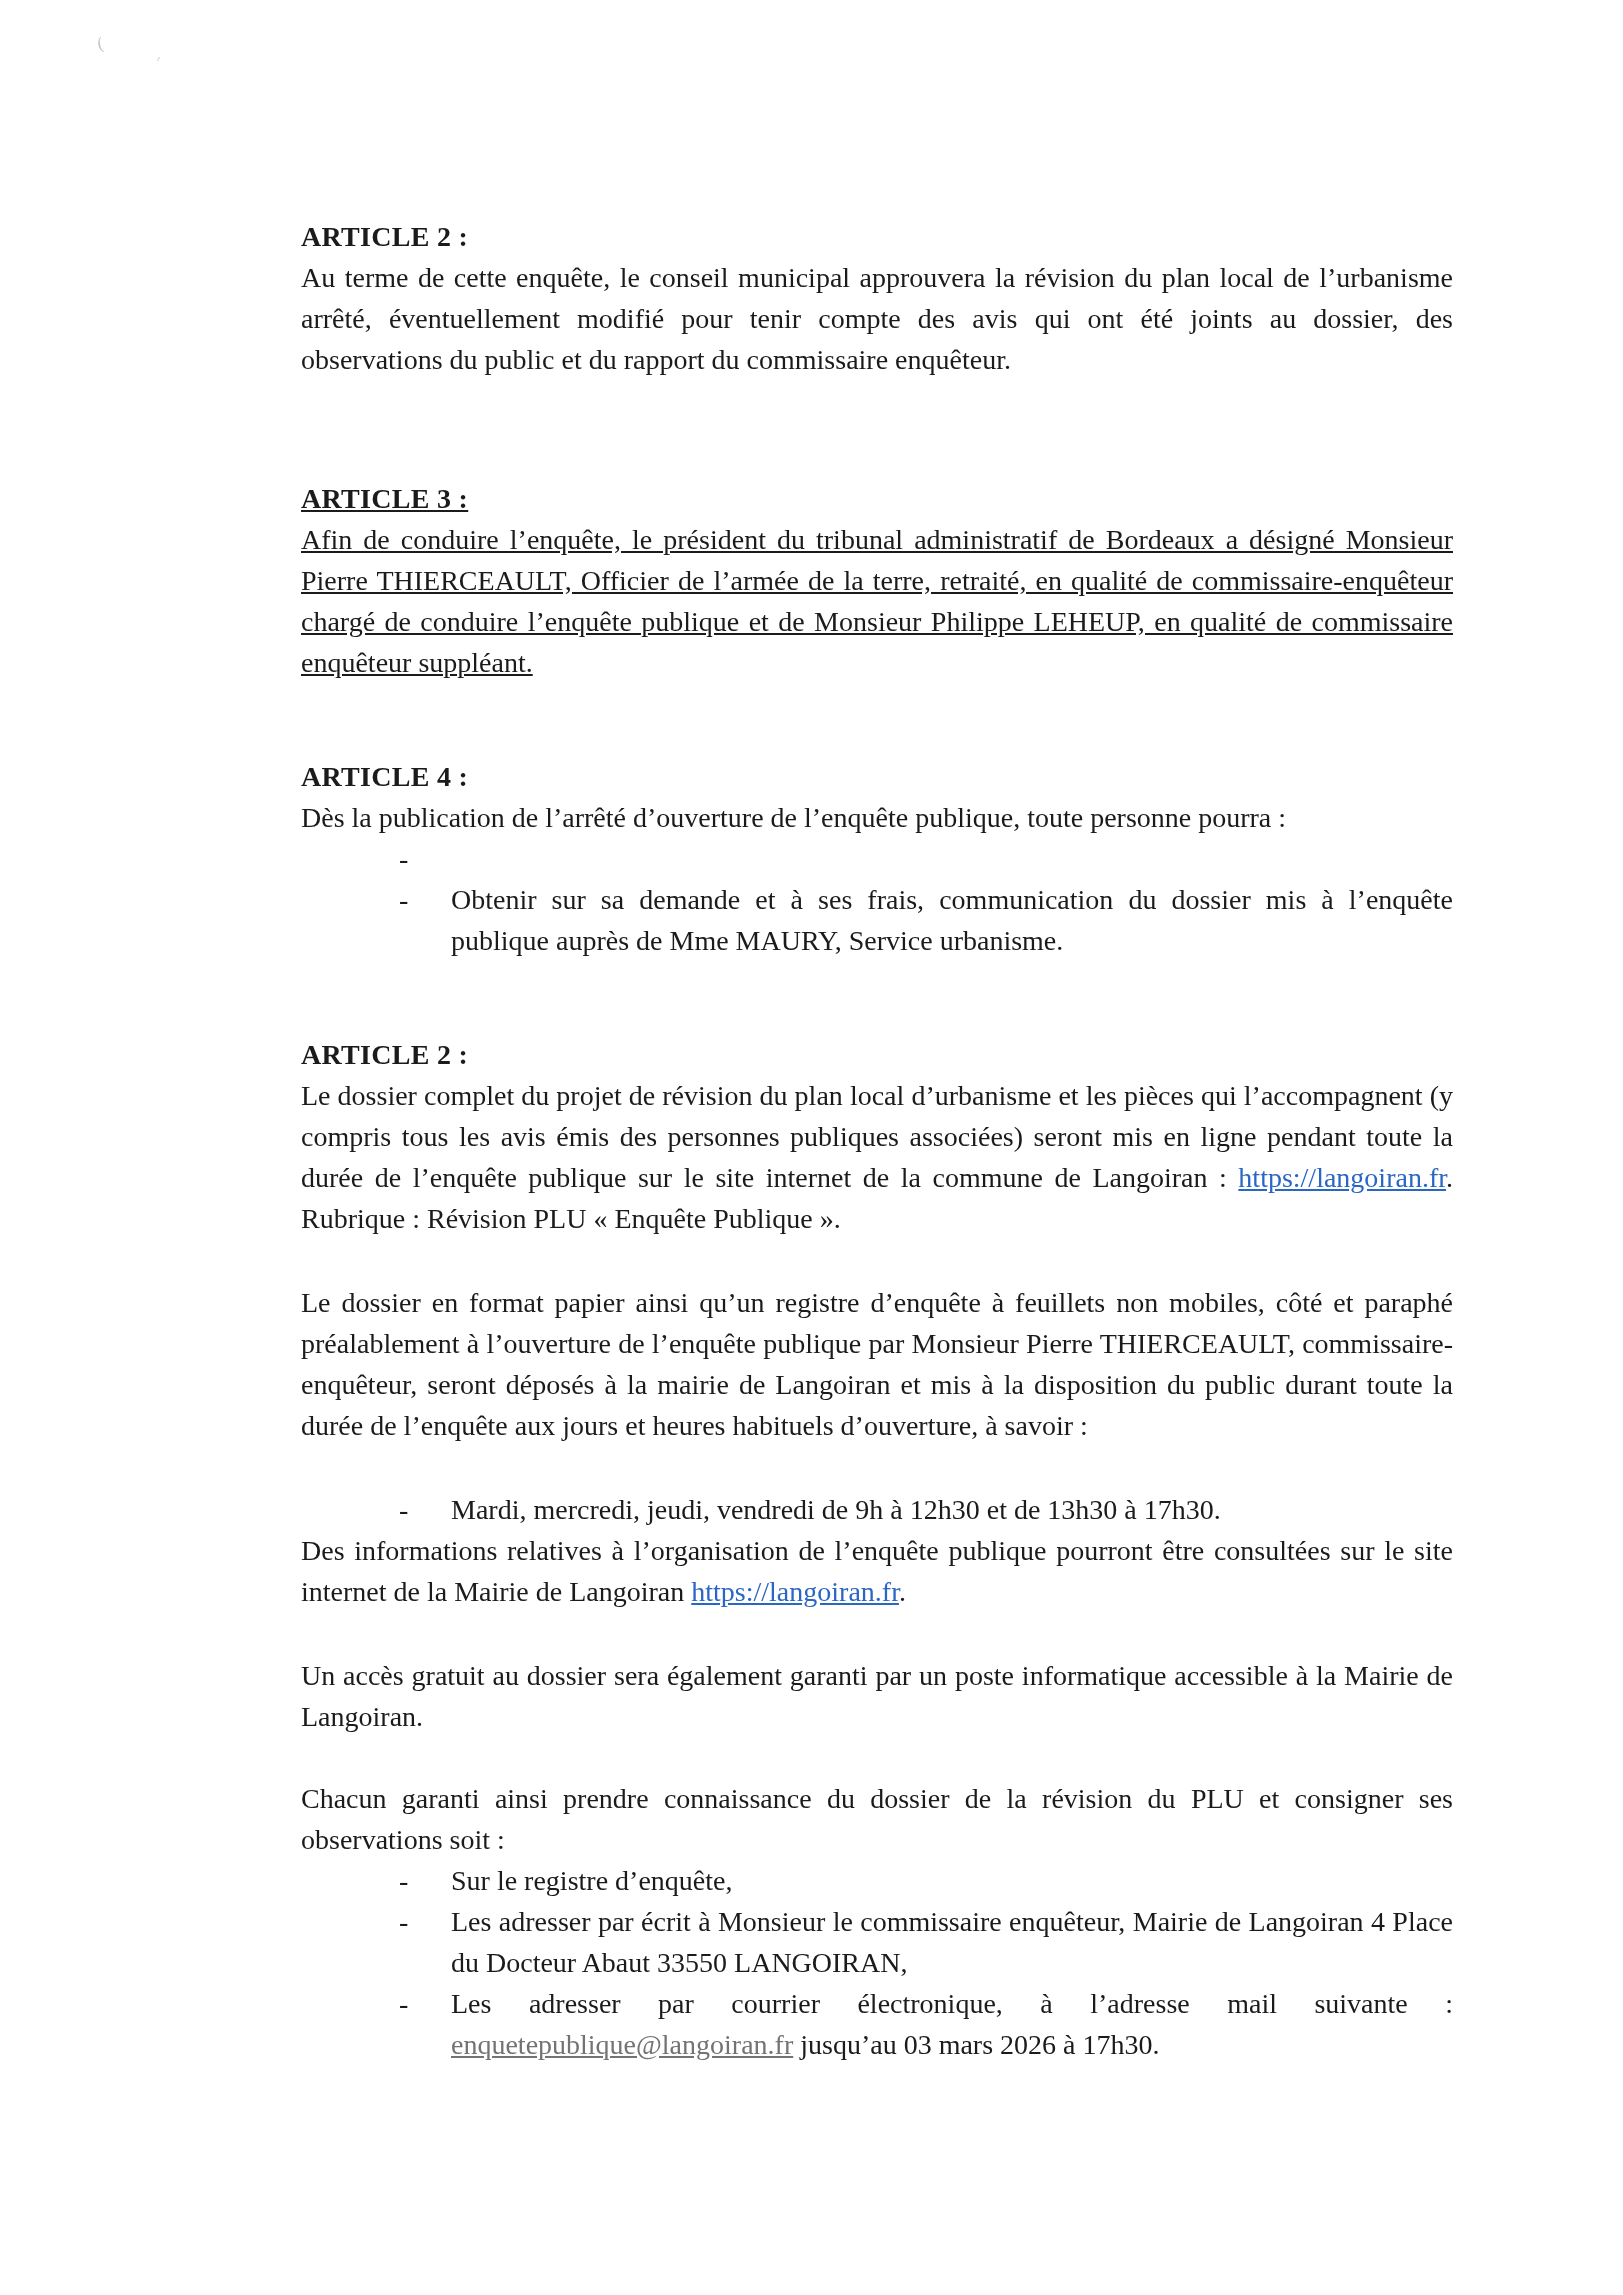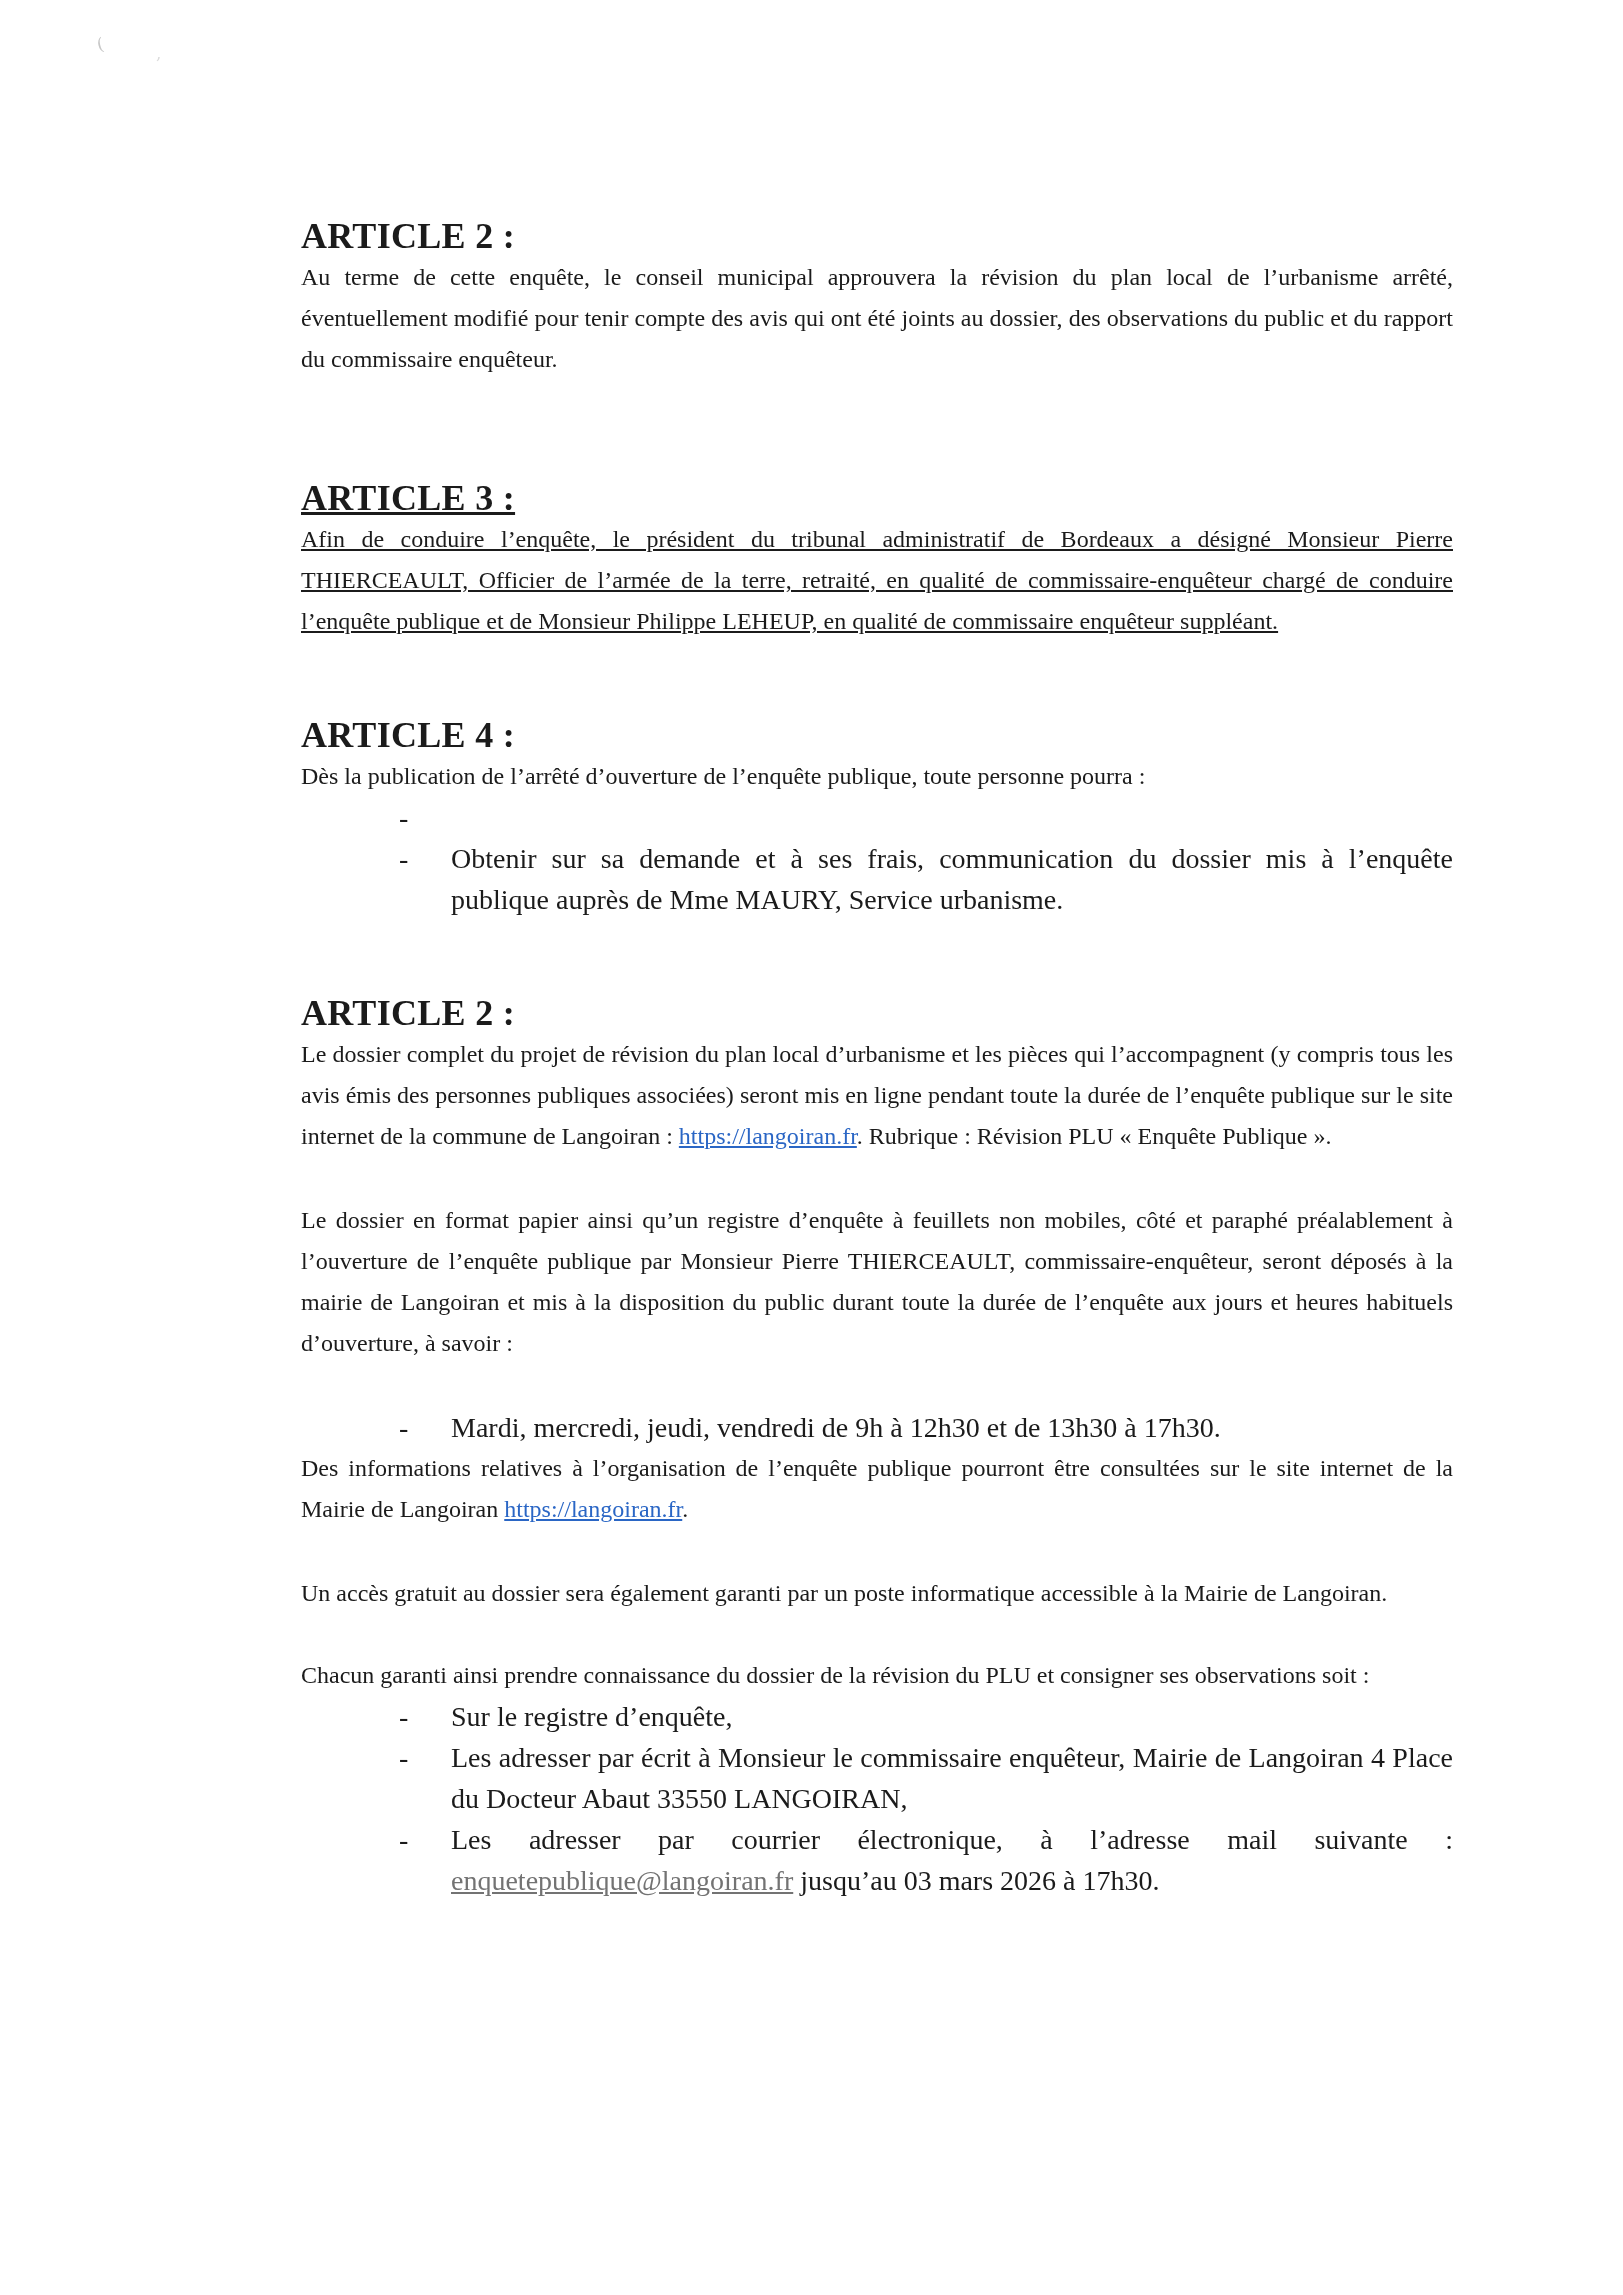--- a/index.html
+++ b/index.html
@@ -27,28 +27,28 @@
     position: absolute;
     color: #9a9a9a;
     opacity: 0.55;
     font-size: 17px;
     font-family: "DejaVu Serif", serif;
   }
   .artifact-1 { left: 97px; top: 34px; transform: rotate(-12deg); }
   .artifact-2 { left: 156px; top: 43px; opacity: 0.35; }
 
   .heading {
-    font-size: 36px;
+    font-size: 28px;
     line-height: 41px;
     font-weight: 700;
     margin: 0;
     letter-spacing: 0.3px;
   }
   .para {
-    font-size: 24px;
+    font-size: 28px;
     line-height: 41px;
     margin: 0;
     text-align: justify;
   }
   .section-a3 { margin-top: 98px; text-decoration: underline; }
   .section-a4 { margin-top: 73px; }
   .section-a5 { margin-top: 73px; }
   .gap-para { margin-top: 43px; }
   .gap-small { margin-top: 41px; }
 

